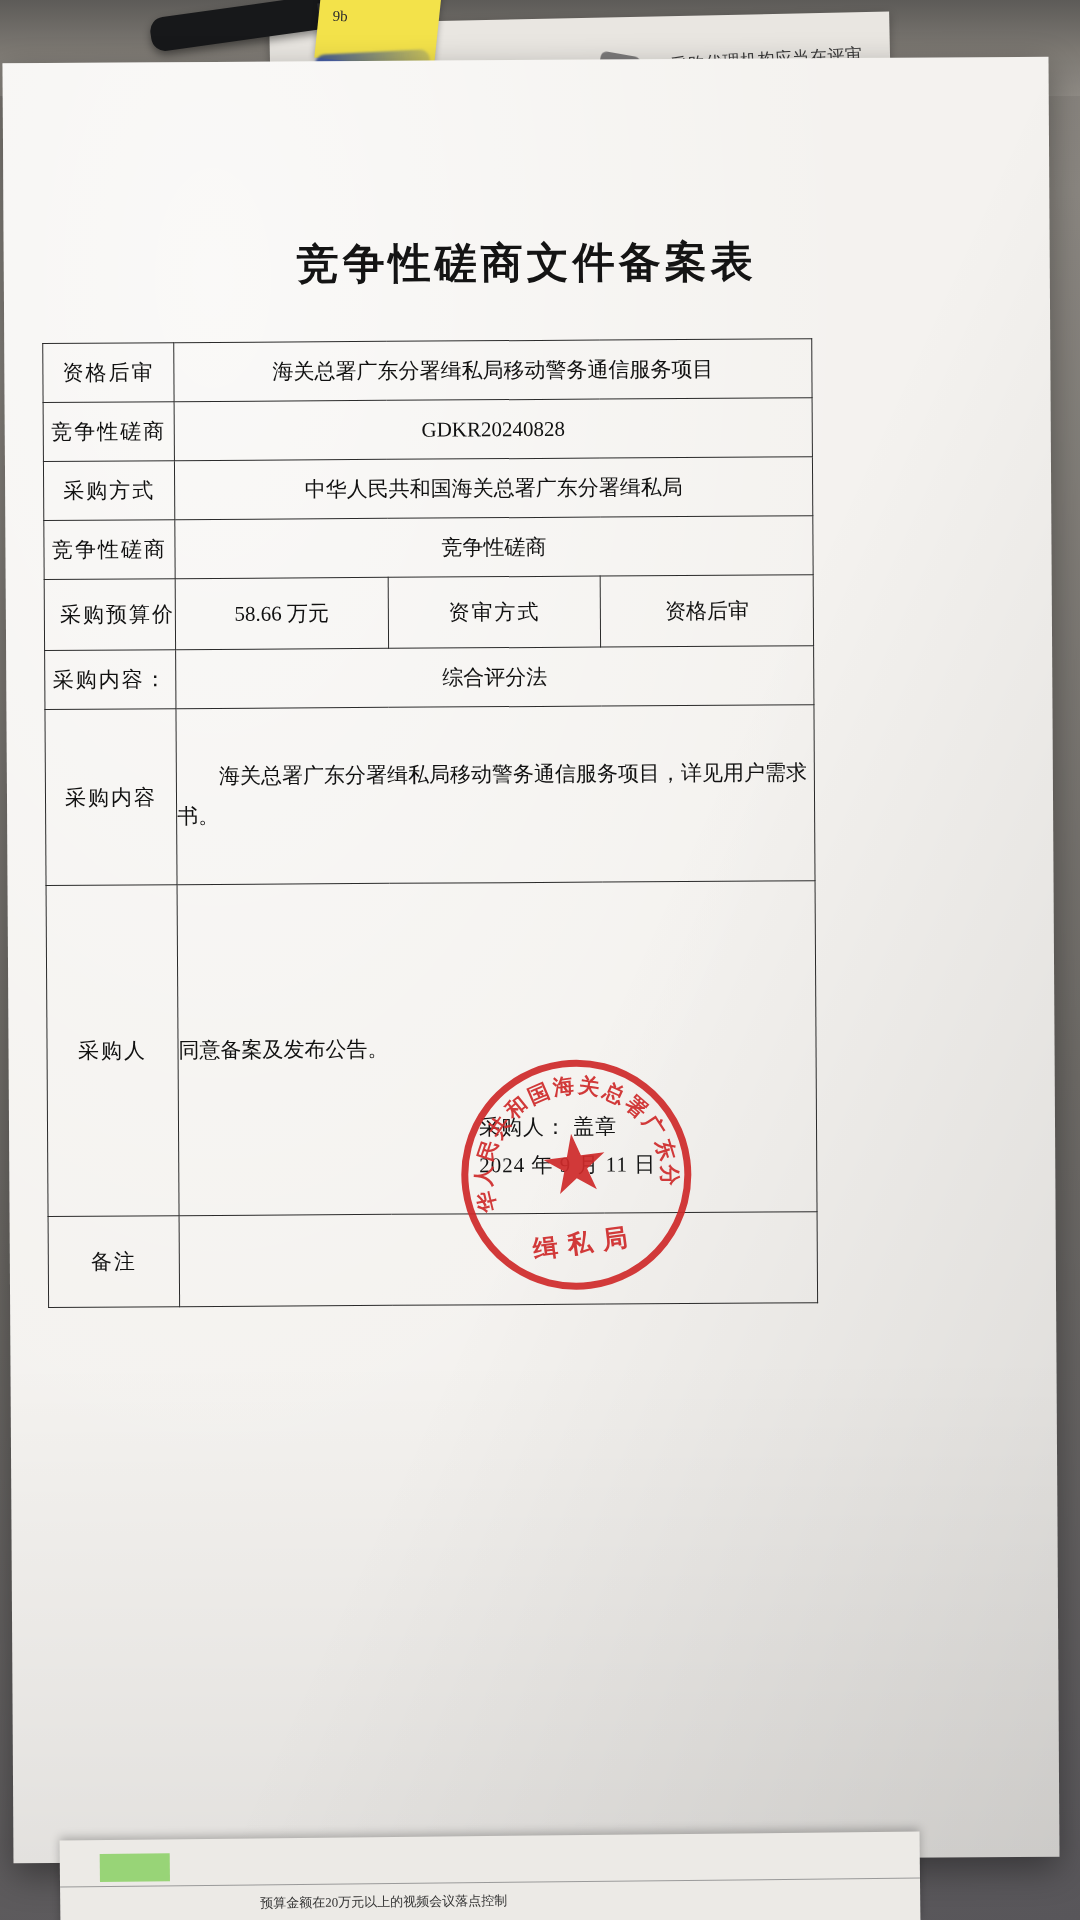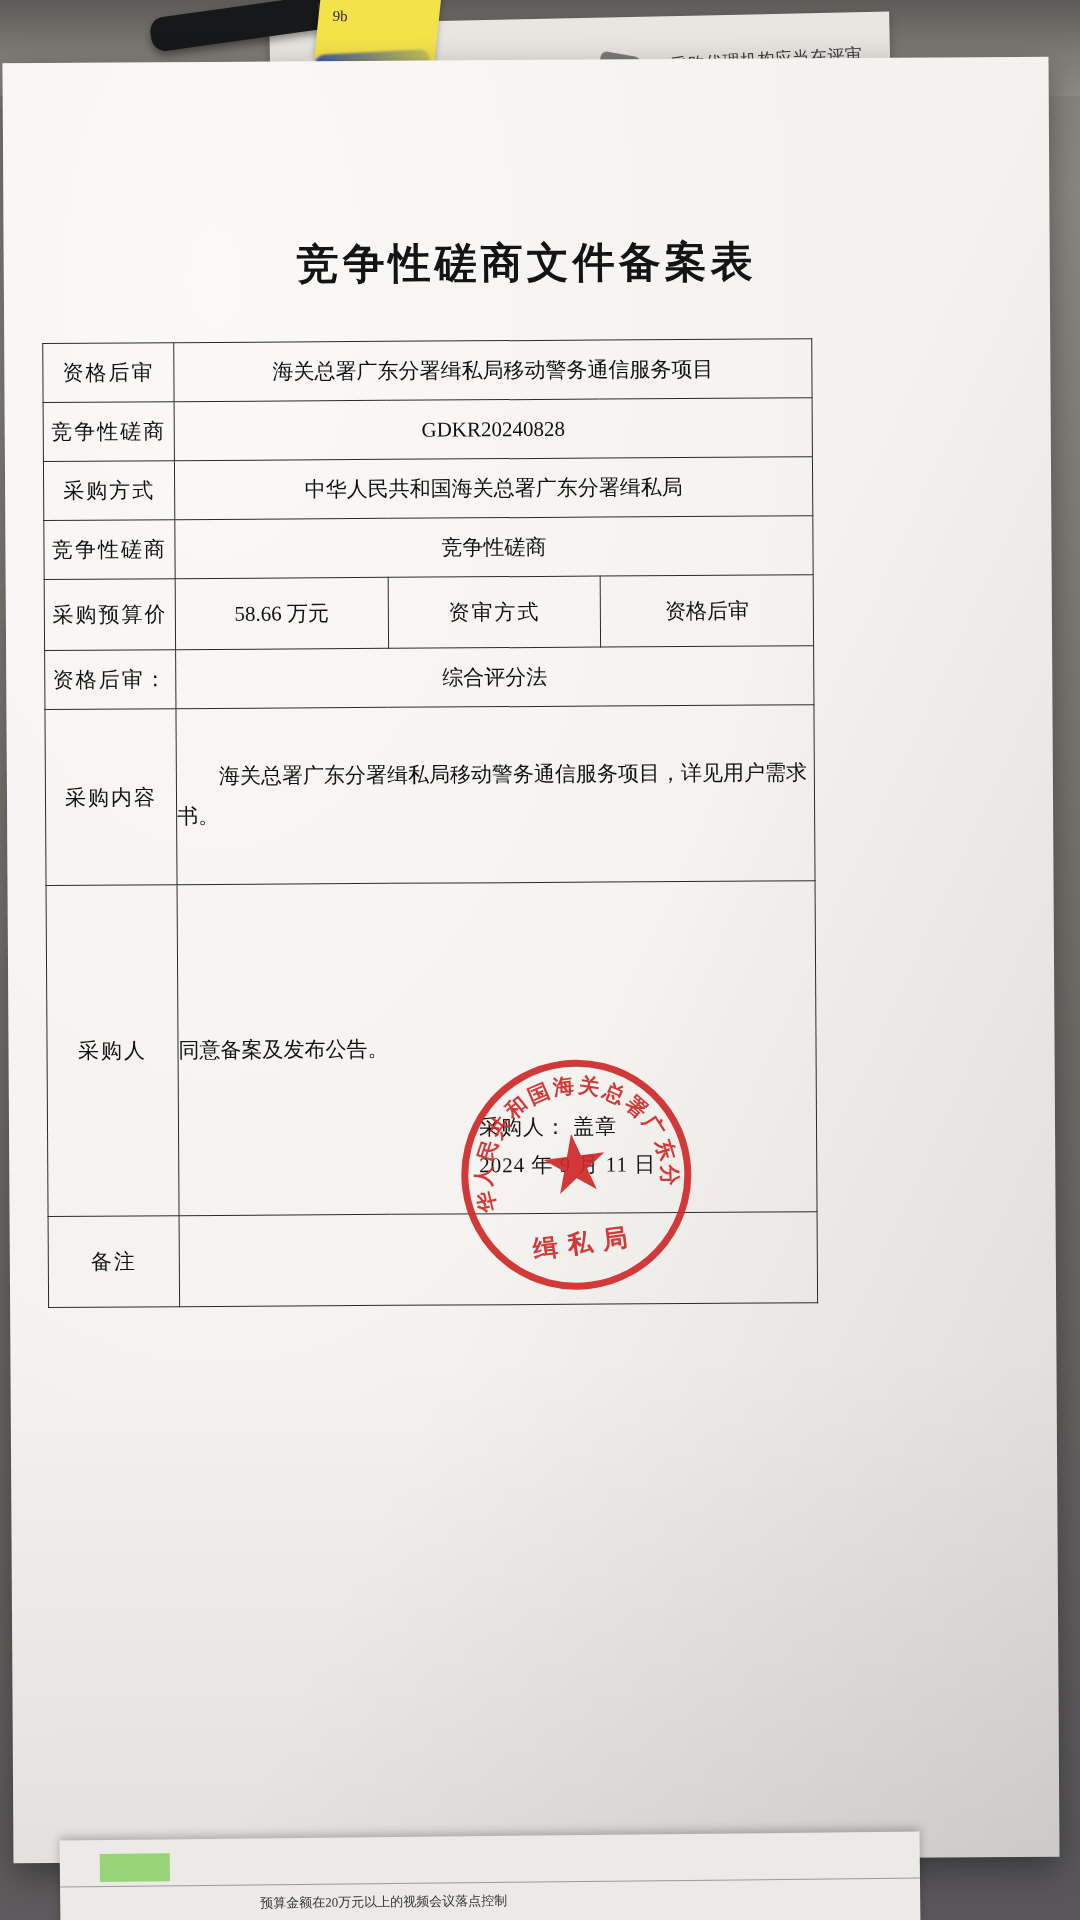--- a/index.html
+++ b/index.html
@@ -177,21 +177,21 @@
     padding: 0;
     vertical-align: middle;
   }
   .lbl {
     width: 130px;
     text-align: center;
     letter-spacing: 2px;
   }
   .ctr { text-align: center; }
   .h58 { height: 58px; }
-  .h70 { height: 70px; }
+  .h70 { height: 70px; text-align: right; }
 
   .budget-val { text-align: center; width: 215px; }
   .budget-lbl2 { text-align: center; width: 160px; letter-spacing: 2px; }
   .budget-val2 { text-align: center; }
 
   .content-cell {
     height: 175px;
     vertical-align: top;
     padding: 24px 26px 0 26px;
     line-height: 1.9;
@@ -319,21 +319,21 @@
           <td class="lbl h58">竞争性磋商</td>
           <td class="ctr h58" colspan="3">竞争性磋商</td>
         </tr>
         <tr>
           <td class="lbl h70">采购预算价</td>
           <td class="budget-val h70">58.66 万元</td>
           <td class="budget-lbl2 h70">资审方式</td>
           <td class="budget-val2 h70">资格后审</td>
         </tr>
         <tr>
-          <td class="lbl h58">资格后审：</td>
+          <td class="lbl h58">采购内容：</td>
           <td class="ctr h58" colspan="3">综合评分法</td>
         </tr>
         <tr>
           <td class="lbl">采购内容</td>
           <td class="content-cell" colspan="3">
             <span class="indent">海关总署广东分署缉私局移动警务通信服务项目，详见用户需求书。</span>
           </td>
         </tr>
         <tr>
           <td class="lbl">采购人</td>

